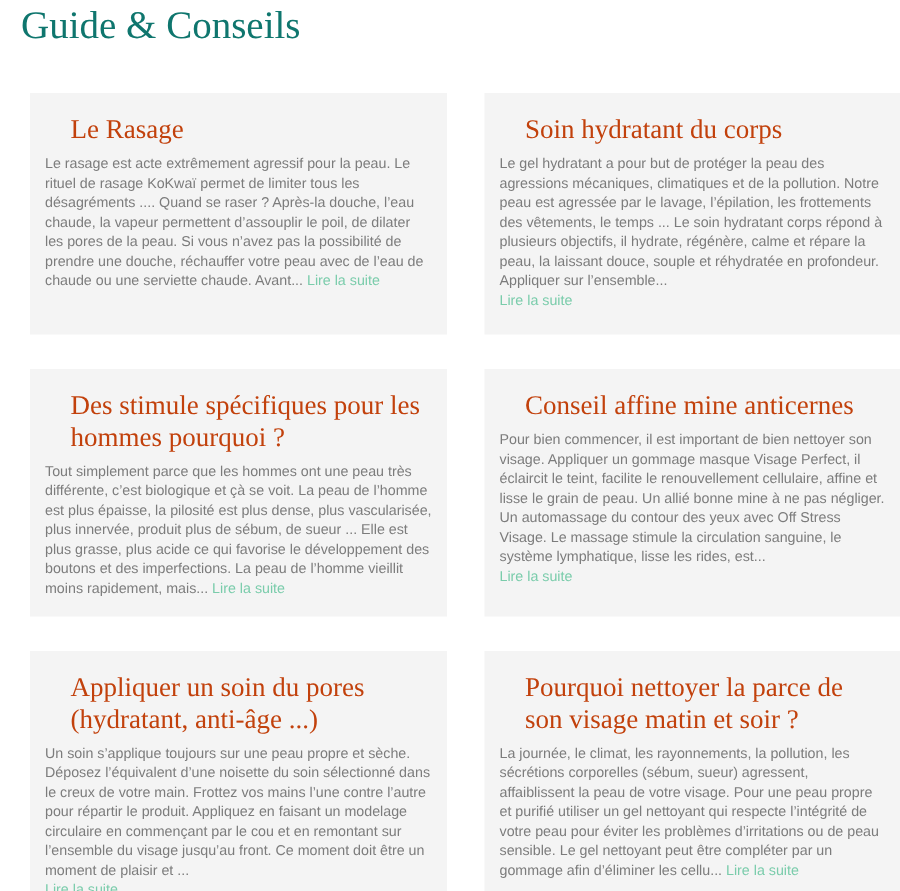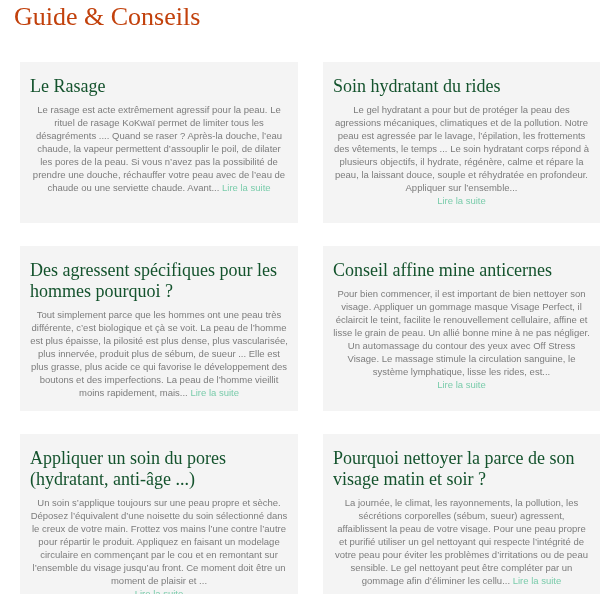--- a/index.html
+++ b/index.html
@@ -7,21 +7,21 @@
   body {
     width: 600px;
     height: 594px;
     overflow: hidden;
     background: #ffffff;
     font-family: "Liberation Sans", sans-serif;
   }
   .page-title {
     font-family: "Liberation Serif", serif;
     font-weight: normal;
-    color: #c2410c;
+    color: #0f766e;
     font-size: 26px;
     line-height: 30px;
     margin: 2px 0 0 14px;
   }
   .cards-grid {
     margin: 30px 0 0 20px;
     width: 580px;
     display: grid;
     grid-template-columns: 278px 277px;
     column-gap: 25px;
@@ -30,32 +30,31 @@
   .card {
     background: #f4f4f4;
     padding: 14px 10px 12px 10px;
   }
   .card:nth-child(-n+2) { min-height: 161px; }
   .card:nth-child(3), .card:nth-child(4) { min-height: 159px; }
   .card:nth-child(n+5) { min-height: 170px; }
   .card-title {
     font-family: "Liberation Serif", serif;
     font-weight: normal;
-    color: #14532d;
+    color: #c2410c;
     font-size: 18px;
     line-height: 21px;
-    margin: 0 0 6px 0;
+    margin: 0 0 6px 17px;
     cursor: pointer;
   }
   .card-excerpt {
     font-size: 9.5px;
     line-height: 13px;
     color: #7c7c7c;
     margin: 0;
-    text-align: center;
   }
   .read-more {
     color: #7accab;
     text-decoration: none;
     cursor: pointer;
   }
   .read-more.nl { display: block; }
 </style>
 </head>
 <body>
@@ -63,26 +62,26 @@
 <h1 class="page-title">Guide &amp; Conseils</h1>
 
 <div class="cards-grid">
 
   <article class="card">
     <h2 class="card-title">Le Rasage</h2>
     <p class="card-excerpt"><span>Le rasage est acte extrêmement agressif pour la peau. Le rituel de rasage KoKwaï permet de limiter tous les désagréments ....  Quand se raser ? Après-la douche, l’eau chaude, la vapeur permettent d’assouplir le poil, de dilater les pores de la peau. Si vous n’avez pas la possibilité de prendre une douche, réchauffer votre peau avec de l’eau de chaude ou une serviette chaude. Avant...</span> <a class="read-more">Lire la suite</a></p>
   </article>
 
   <article class="card">
-    <h2 class="card-title">Soin hydratant du rides</h2>
+    <h2 class="card-title">Soin hydratant du corps</h2>
     <p class="card-excerpt"><span>Le gel hydratant a pour but de protéger la peau des agressions mécaniques, climatiques et de la pollution. Notre peau est agressée par le lavage, l’épilation, les frottements des vêtements, le temps ... Le soin hydratant corps répond à plusieurs objectifs, il hydrate, régénère, calme et répare la peau, la laissant douce, souple et réhydratée en profondeur. Appliquer sur l’ensemble...</span> <a class="read-more nl">Lire la suite</a></p>
   </article>
 
   <article class="card">
-    <h2 class="card-title">Des agressent spécifiques pour les hommes pourquoi ?</h2>
+    <h2 class="card-title">Des stimule spécifiques pour les hommes pourquoi ?</h2>
     <p class="card-excerpt"><span>Tout simplement parce que les hommes ont une peau très différente, c’est biologique et çà se voit. La peau de l’homme est plus épaisse, la pilosité est plus dense, plus vascularisée, plus innervée, produit plus de sébum, de sueur ... Elle est plus grasse, plus acide ce qui favorise le développement des boutons et des imperfections. La peau de l’homme vieillit moins rapidement, mais...</span> <a class="read-more">Lire la suite</a></p>
   </article>
 
   <article class="card">
     <h2 class="card-title">Conseil affine mine anticernes</h2>
     <p class="card-excerpt"><span>Pour bien commencer, il est important de bien nettoyer son visage.  Appliquer un gommage masque Visage Perfect, il éclaircit le teint, facilite le renouvellement cellulaire, affine et lisse le grain de peau. Un allié bonne mine à ne pas négliger. Un automassage du contour des yeux avec Off Stress Visage. Le massage stimule la circulation sanguine, le système lymphatique, lisse les rides, est...</span> <a class="read-more nl">Lire la suite</a></p>
   </article>
 
   <article class="card">
     <h2 class="card-title">Appliquer un soin du pores (hydratant, anti-âge ...)</h2>

